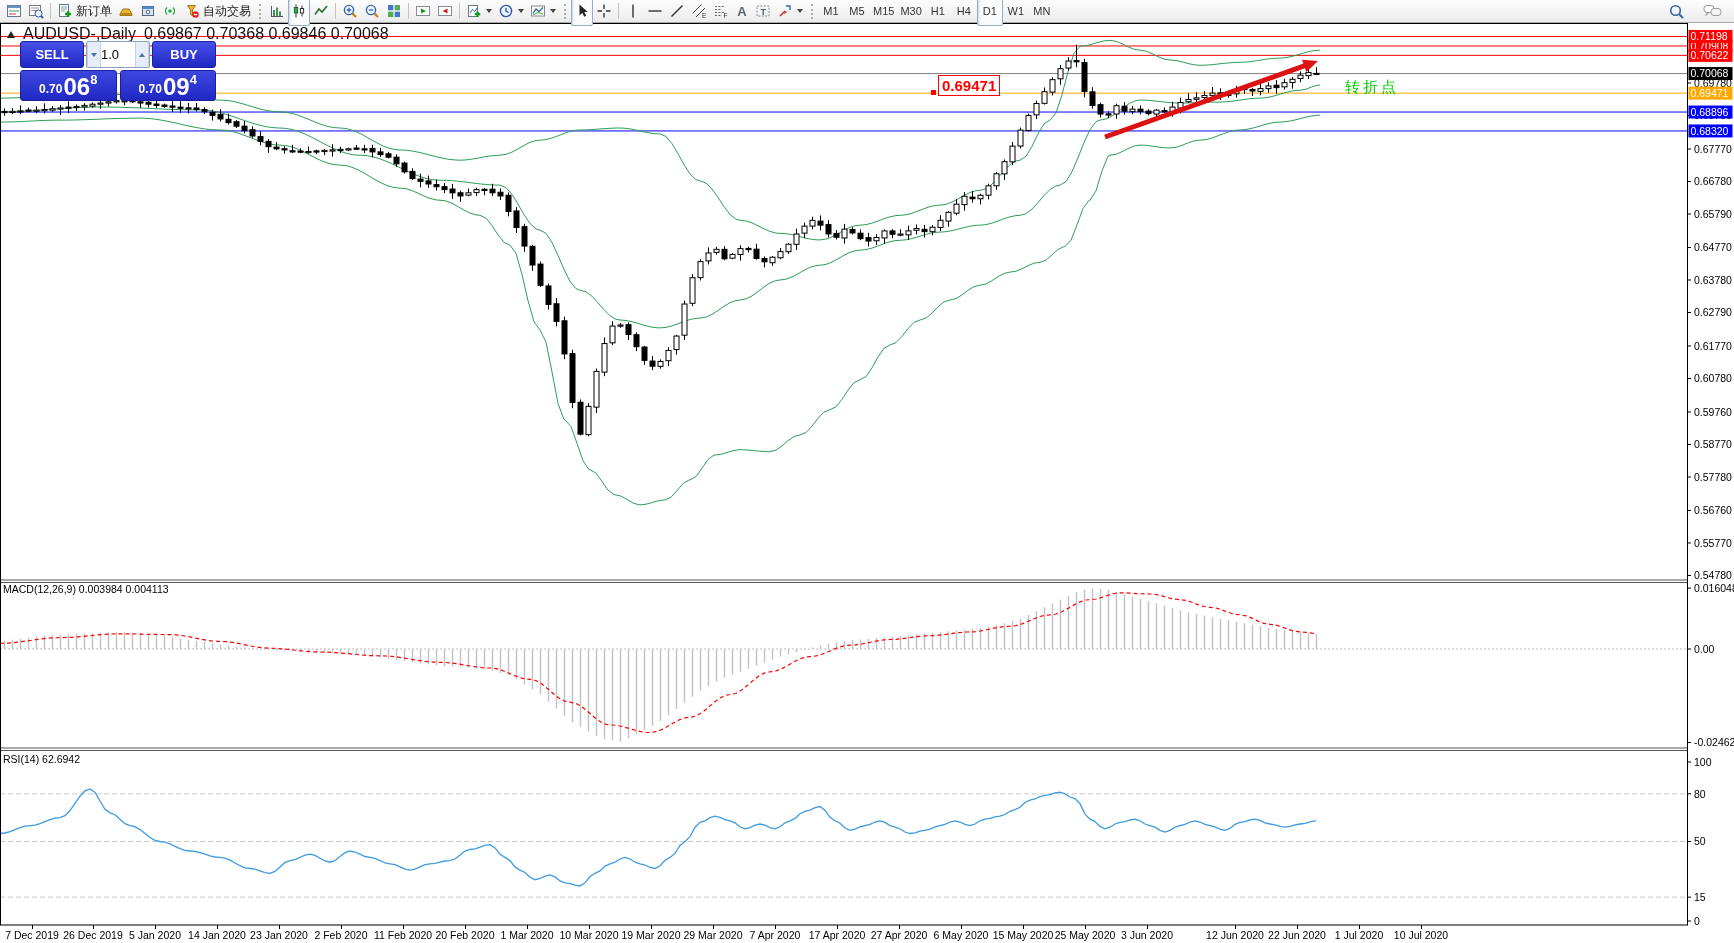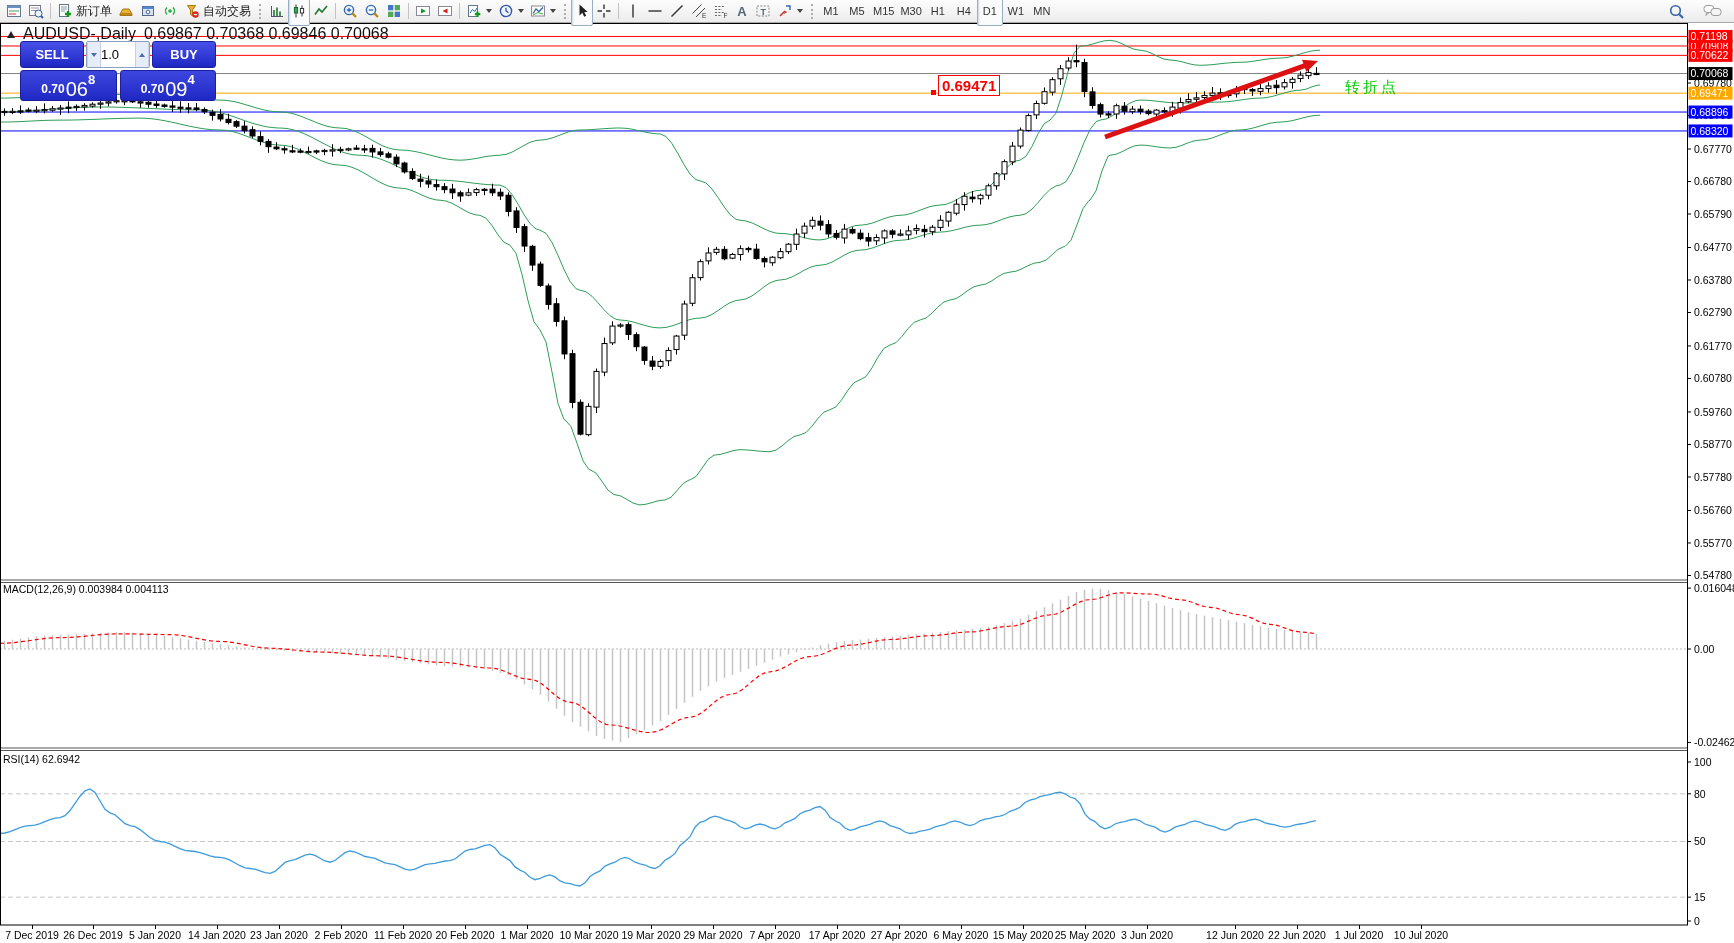--- a/index.html
+++ b/index.html
@@ -32,21 +32,21 @@
   .vol{flex:1;display:flex;border:1px solid #8aa0c0;border-radius:2px;background:#fff;overflow:hidden}
   .vbtn{width:14px;background:#e6edf8;border:none;border-left:1px solid #c6d2e2;border-right:1px solid #c6d2e2;
     display:flex;align-items:center;justify-content:center;padding:0}
   .tri-up{width:0;height:0;border-left:3px solid transparent;border-right:3px solid transparent;border-bottom:4px solid #4a6fae}
   .tri-dn{width:0;height:0;border-left:3px solid transparent;border-right:3px solid transparent;border-top:4px solid #4a6fae}
   .vinput{flex:1;min-width:0;border:none;outline:none;font-size:13px;color:#000;text-align:right;padding:0 16px 0 0;font-family:inherit}
   .trow2{display:flex;gap:3px;margin-top:2px}
   .pbox{flex:1;height:31px;background:linear-gradient(#3d47de,#2028c4);border:1px solid #1a1f9e;border-radius:3px;
     color:#fff;display:flex;align-items:flex-end;justify-content:center;padding:1px 16px 3px;box-sizing:border-box}
   .psm{font-size:12px;font-weight:bold;line-height:1;margin:0 1px 2px 0}
-  .pbig{font-size:20px;font-weight:normal;line-height:.82}
+  .pbig{font-size:24px;font-weight:bold;line-height:.82}
   .psup{font-size:13px;font-weight:bold;line-height:1;align-self:flex-start;margin-top:1px}
   
   .price-flag{left:938px;top:52px;border:1px solid #ff0000;background:#fff;color:#ff0000;
     font-size:15px;font-weight:bold;line-height:19px;padding:0 3px;white-space:nowrap}
   .flag-handle{position:absolute;left:-8px;top:14px;width:5px;height:5px;background:#ff0000}
   .annotation{left:1345px;top:55px;font-size:15px;font-weight:normal;color:#00cc00;letter-spacing:3px;white-space:nowrap}
 </style>
 </head>
 <body>
 

